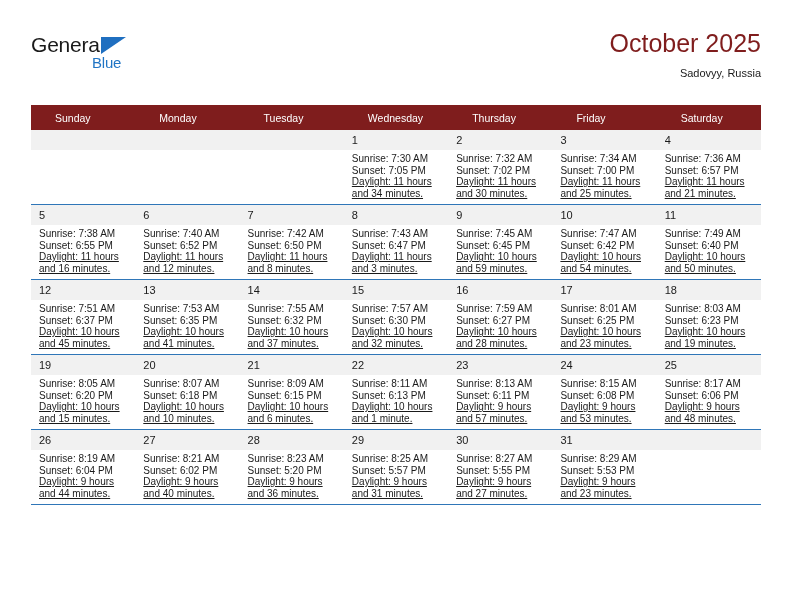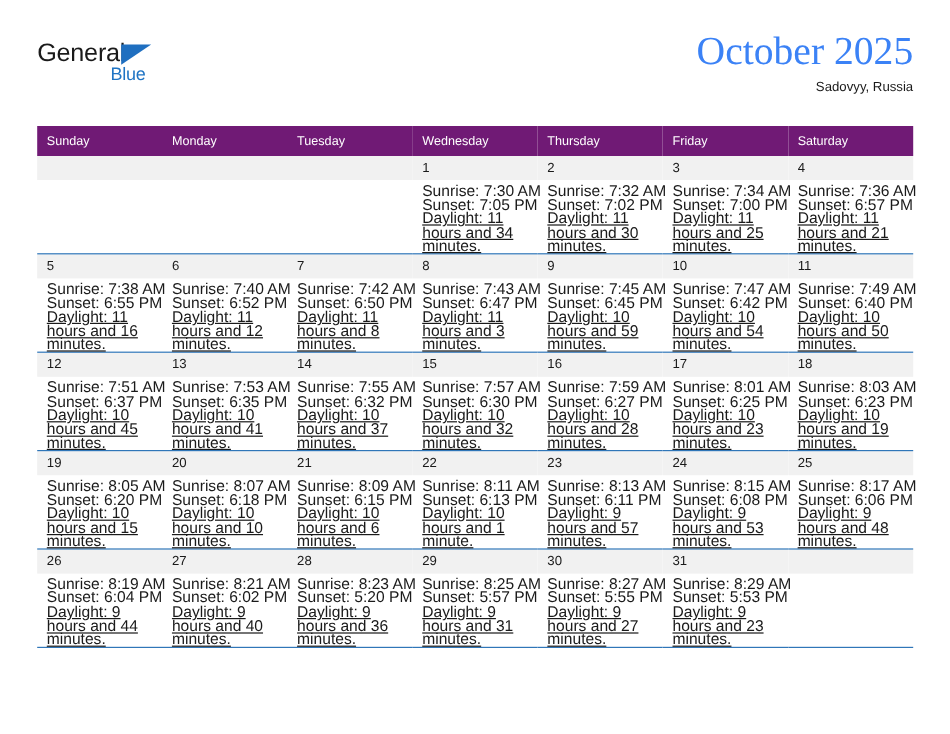--- a/index.html
+++ b/index.html
@@ -65,25 +65,24 @@
     line-height: 22px;
   }
 
   .title-block {
     position: absolute;
     right: 0;
     top: 0;
     text-align: right;
   }
   .cal-title {
-    font-size: 33px;
-    color: #3b82f6;
+    font-size: 25px;
+    color: #7f1d1d;
     line-height: 30px;
     white-space: nowrap;
-    font-family: Liberation Serif, serif;
   }
   .cal-sub {
     font-size: 11px;
     color: #1a1a1a;
     line-height: 18px;
     margin-top: 6px;
     white-space: nowrap;
   }
 
   
@@ -92,26 +91,26 @@
     left: 31px;
     top: 105px;
     width: 730px;
   }
   table.cal {
     border-collapse: collapse;
     width: 730px;
     table-layout: fixed;
   }
   table.cal th {
-    background: #701a75;
+    background: #7f1d1d;
     color: #ffffff;
     font-size: 10.5px;
     font-weight: normal;
     text-align: left;
-    padding: 5px 0 5px 8px;
+    padding: 5px 0 5px 24px;
     height: 15px;
     border: none;
   }
   table.cal td {
     vertical-align: top;
     padding: 0;
     border: none;
     border-bottom: 1px solid #2f76b8;
     height: 74px;
     background: #ffffff;
@@ -122,21 +121,21 @@
     color: #1a1a1a;
     padding: 3px 0 3px 8px;
     height: 14px;
     line-height: 14px;
   }
   td.empty .daynum {
     color: transparent;
   }
   .info {
     padding: 3px 6px 0 8px;
-    font-size: 13px;
+    font-size: 10px;
     line-height: 11.6px;
     color: #1a1a1a;
   }
   .info div {
     white-space: nowrap;
   }
   .info .wrap {
     white-space: normal;
     text-decoration: underline;
   }

